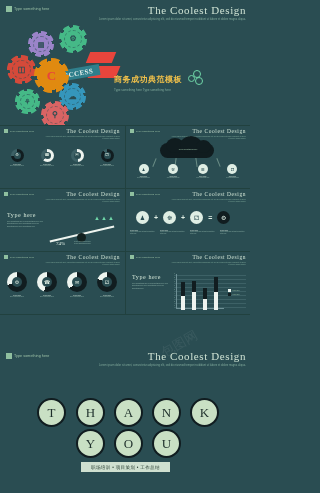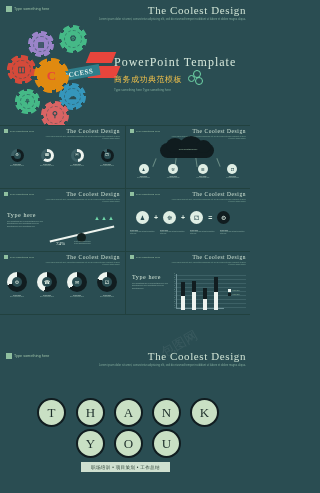--- a/index.html
+++ b/index.html
@@ -26,21 +26,21 @@
   #banner{position:absolute;left:0;top:0;width:250px;height:124px;}
   .gear{position:absolute;border-radius:50%;display:flex;align-items:center;justify-content:center;}
   .gear .teeth{position:absolute;inset:-14%;border-radius:50%;}
   .gear .dots{position:absolute;inset:8%;border-radius:50%;border:1px dashed rgba(42,77,82,.55);}
   .gear .sym{position:relative;z-index:3;color:#2a4d52;font-weight:bold;line-height:1;}
   .ribbon{position:absolute;background:#e8453c;}
   .successbar{position:absolute;background:#2f7f8c;color:#eaf3ef;display:flex;align-items:center;
               justify-content:center;font-family:"Liberation Serif",serif;font-weight:bold;
               letter-spacing:.5px;transform:rotate(-10deg);}
   #ppt-title{position:absolute;color:#d6e8db;font-family:"Liberation Serif",serif;white-space:nowrap;letter-spacing:1px;}
-  #cn-title{position:absolute;color:#f0c04a;font-weight:normal;white-space:nowrap;letter-spacing:.5px;}
+  #cn-title{position:absolute;color:#f0c04a;font-weight:bold;white-space:nowrap;letter-spacing:.5px;}
   #sub-type{position:absolute;color:#7fa89a;white-space:nowrap;}
   .rings{position:absolute;}
   .rings span{position:absolute;border-radius:50%;border:1.2px solid #6fd6a8;display:block;}
 
   
   .ppl-row{display:flex;gap:.8px;justify-content:center;}
   .person{width:2px;}
   .person .h{width:2px;height:2px;border-radius:50%;margin:0 auto;}
   .person .b{width:2px;height:4px;border-radius:1px 1px 0 0;margin-top:.3px;}
 
@@ -146,21 +146,20 @@
     <div class="gear" style="left:44px;top:104px;width:22px;height:22px;background:#f08080;">
       <span class="teeth" style="background:radial-gradient(circle,#d96464 58%,transparent 59%),conic-gradient(#d96464 0 8%,transparent 0 12.5%,#d96464 0 20.5%,transparent 0 25%,#d96464 0 33%,transparent 0 37.5%,#d96464 0 45.5%,transparent 0 50%,#d96464 0 58%,transparent 0 62.5%,#d96464 0 70.5%,transparent 0 75%,#d96464 0 83%,transparent 0 87.5%,#d96464 0 95.5%,transparent 0);border-radius:50%;"></span>
       <span class="dots"></span>
         <span class="sym" style="font-size:8px;">⚲</span>
     </div>
 
     <div class="ribbon" style="left:88px;top:52px;width:26px;height:11px;transform:skewX(-22deg);"></div>
     <div class="ribbon" style="left:90px;top:66px;width:28px;height:12px;transform:skewX(-22deg);"></div>
     <div class="successbar" style="left:52px;top:68px;width:48px;height:11px;font-size:7px;">SUCCESS</div>
 
-    <div id="ppt-title" style="left:114px;top:55px;font-size:12px;">PowerPoint Template</div>
     <div id="cn-title" style="left:114px;top:74px;font-size:8px;">商务成功典范模板</div>
     <div id="sub-type" style="left:114px;top:88px;font-size:3px;">Type something here Type something here</div>
     <div class="rings" style="left:188px;top:70px;width:16px;height:14px;">
       <span style="left:5px;top:0;width:6px;height:6px;"></span>
       <span style="left:0;top:5px;width:5px;height:5px;"></span>
       <span style="left:7px;top:7px;width:6px;height:6px;"></span>
     </div>
   </div>
 
   <div class="slide half" style="left:0;top:126px;">

